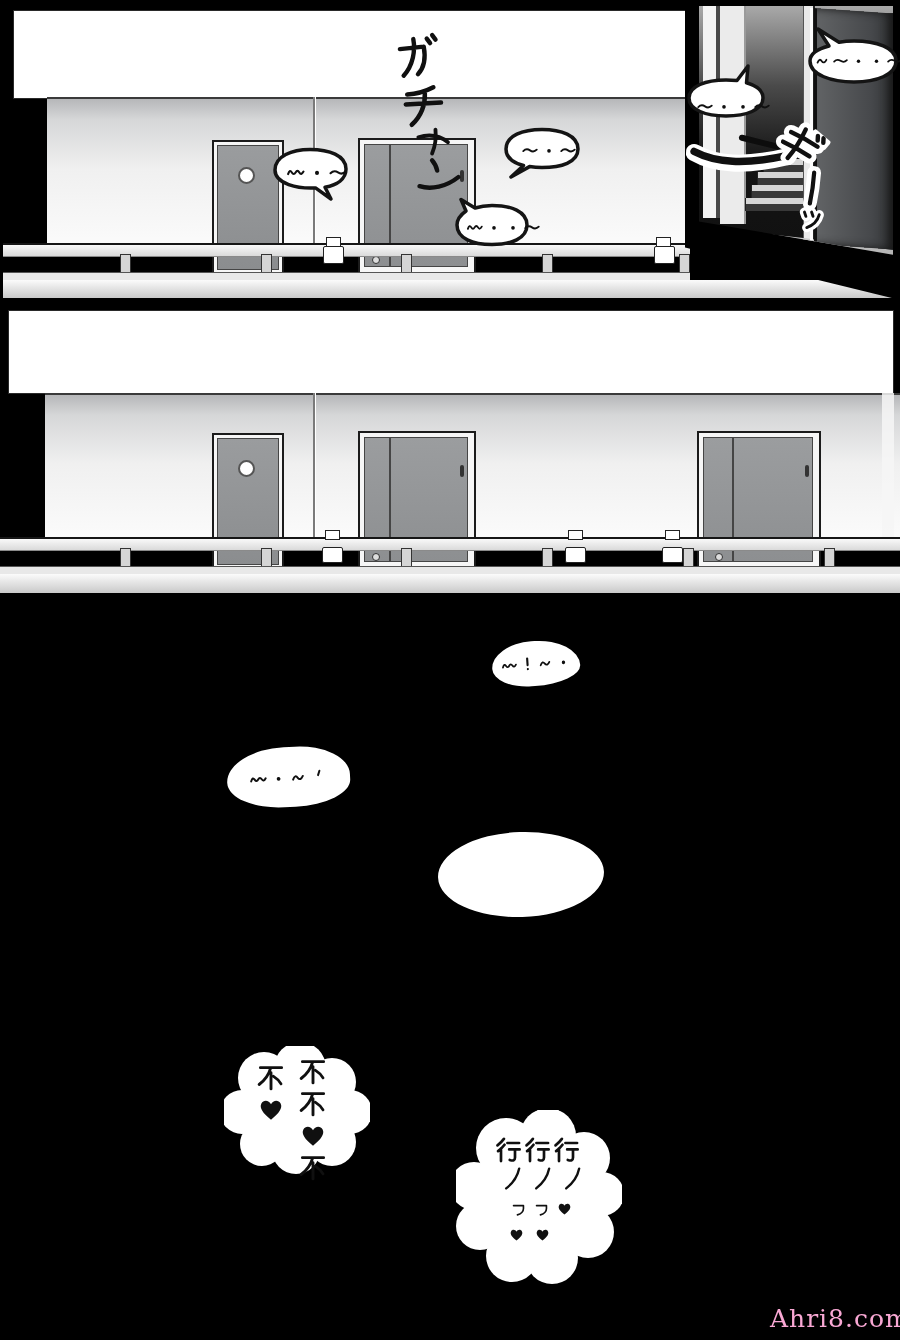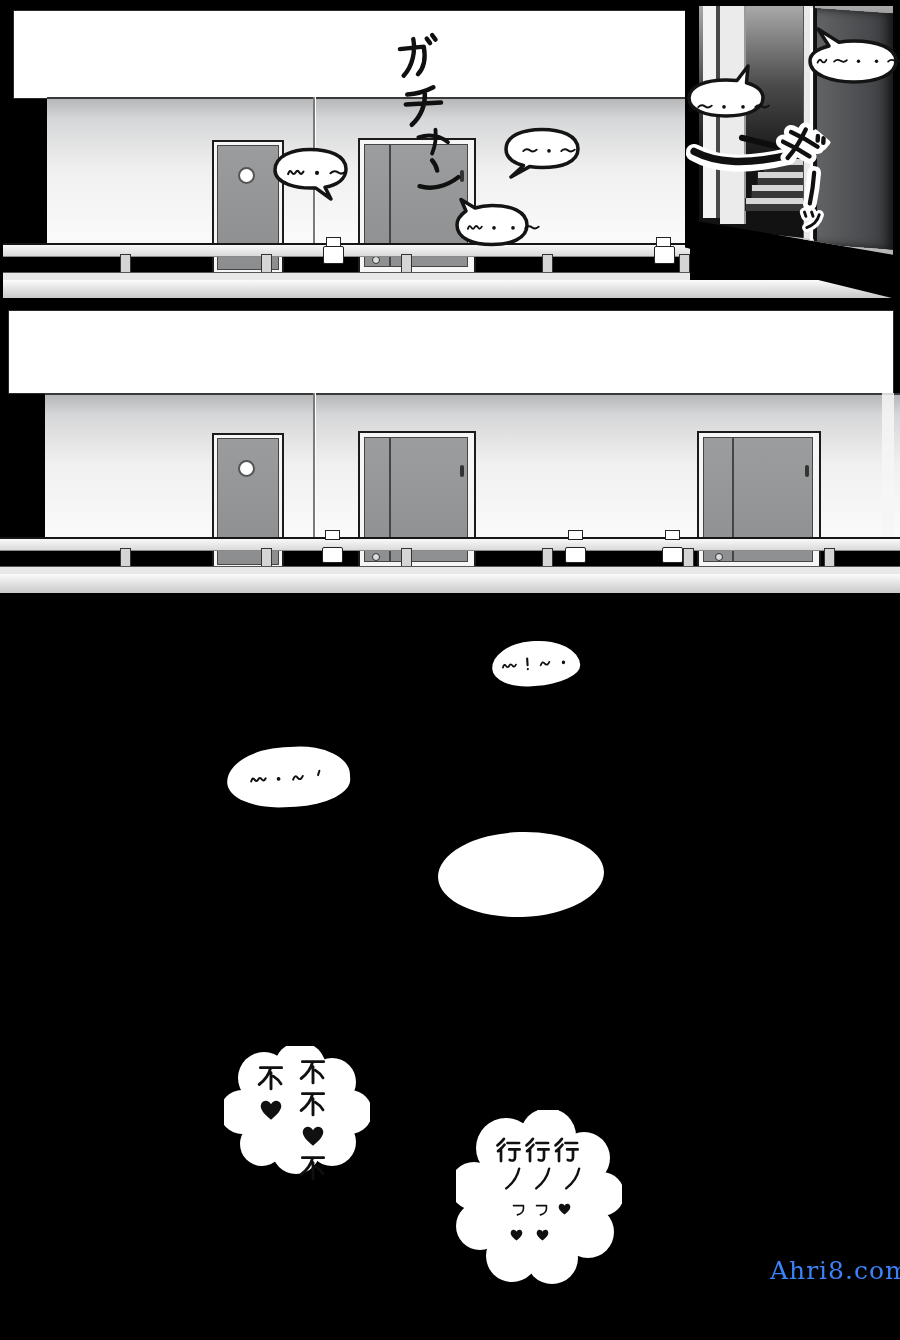--- a/index.html
+++ b/index.html
@@ -399,14 +399,14 @@
     <span class="abs hrow" style="left:52px;top:116px;gap:9px;">
         <svg viewBox="0 0 24 24" style="width: 17px; height: 17px; display: block;">
           <path d="M12,20.5 C5.5,15.5 2.5,11 4.3,7.6 C6,4.4 10.3,4.8 12,8.2 C13.7,4.8 18,4.4 19.7,7.6 C21.5,11 18.5,15.5 12,20.5 Z" fill="#101010" stroke="none"></path>
         </svg>
         <svg viewBox="0 0 24 24" style="width: 17px; height: 17px; display: block;">
           <path d="M12,20.5 C5.5,15.5 2.5,11 4.3,7.6 C6,4.4 10.3,4.8 12,8.2 C13.7,4.8 18,4.4 19.7,7.6 C21.5,11 18.5,15.5 12,20.5 Z" fill="#101010" stroke="none"></path>
         </svg>
       </span>
   </div>
 
-  <div class="abs watermark" style="left: 770px; top: 1256px; width: 128px; color: #3b82f6;">Ahri8.com</div>
+  <div class="abs watermark" style="left: 770px; top: 1304px; width: 128px; color: #f9a8d4;">Ahri8.com</div>
 </div>
 
 </body></html>

